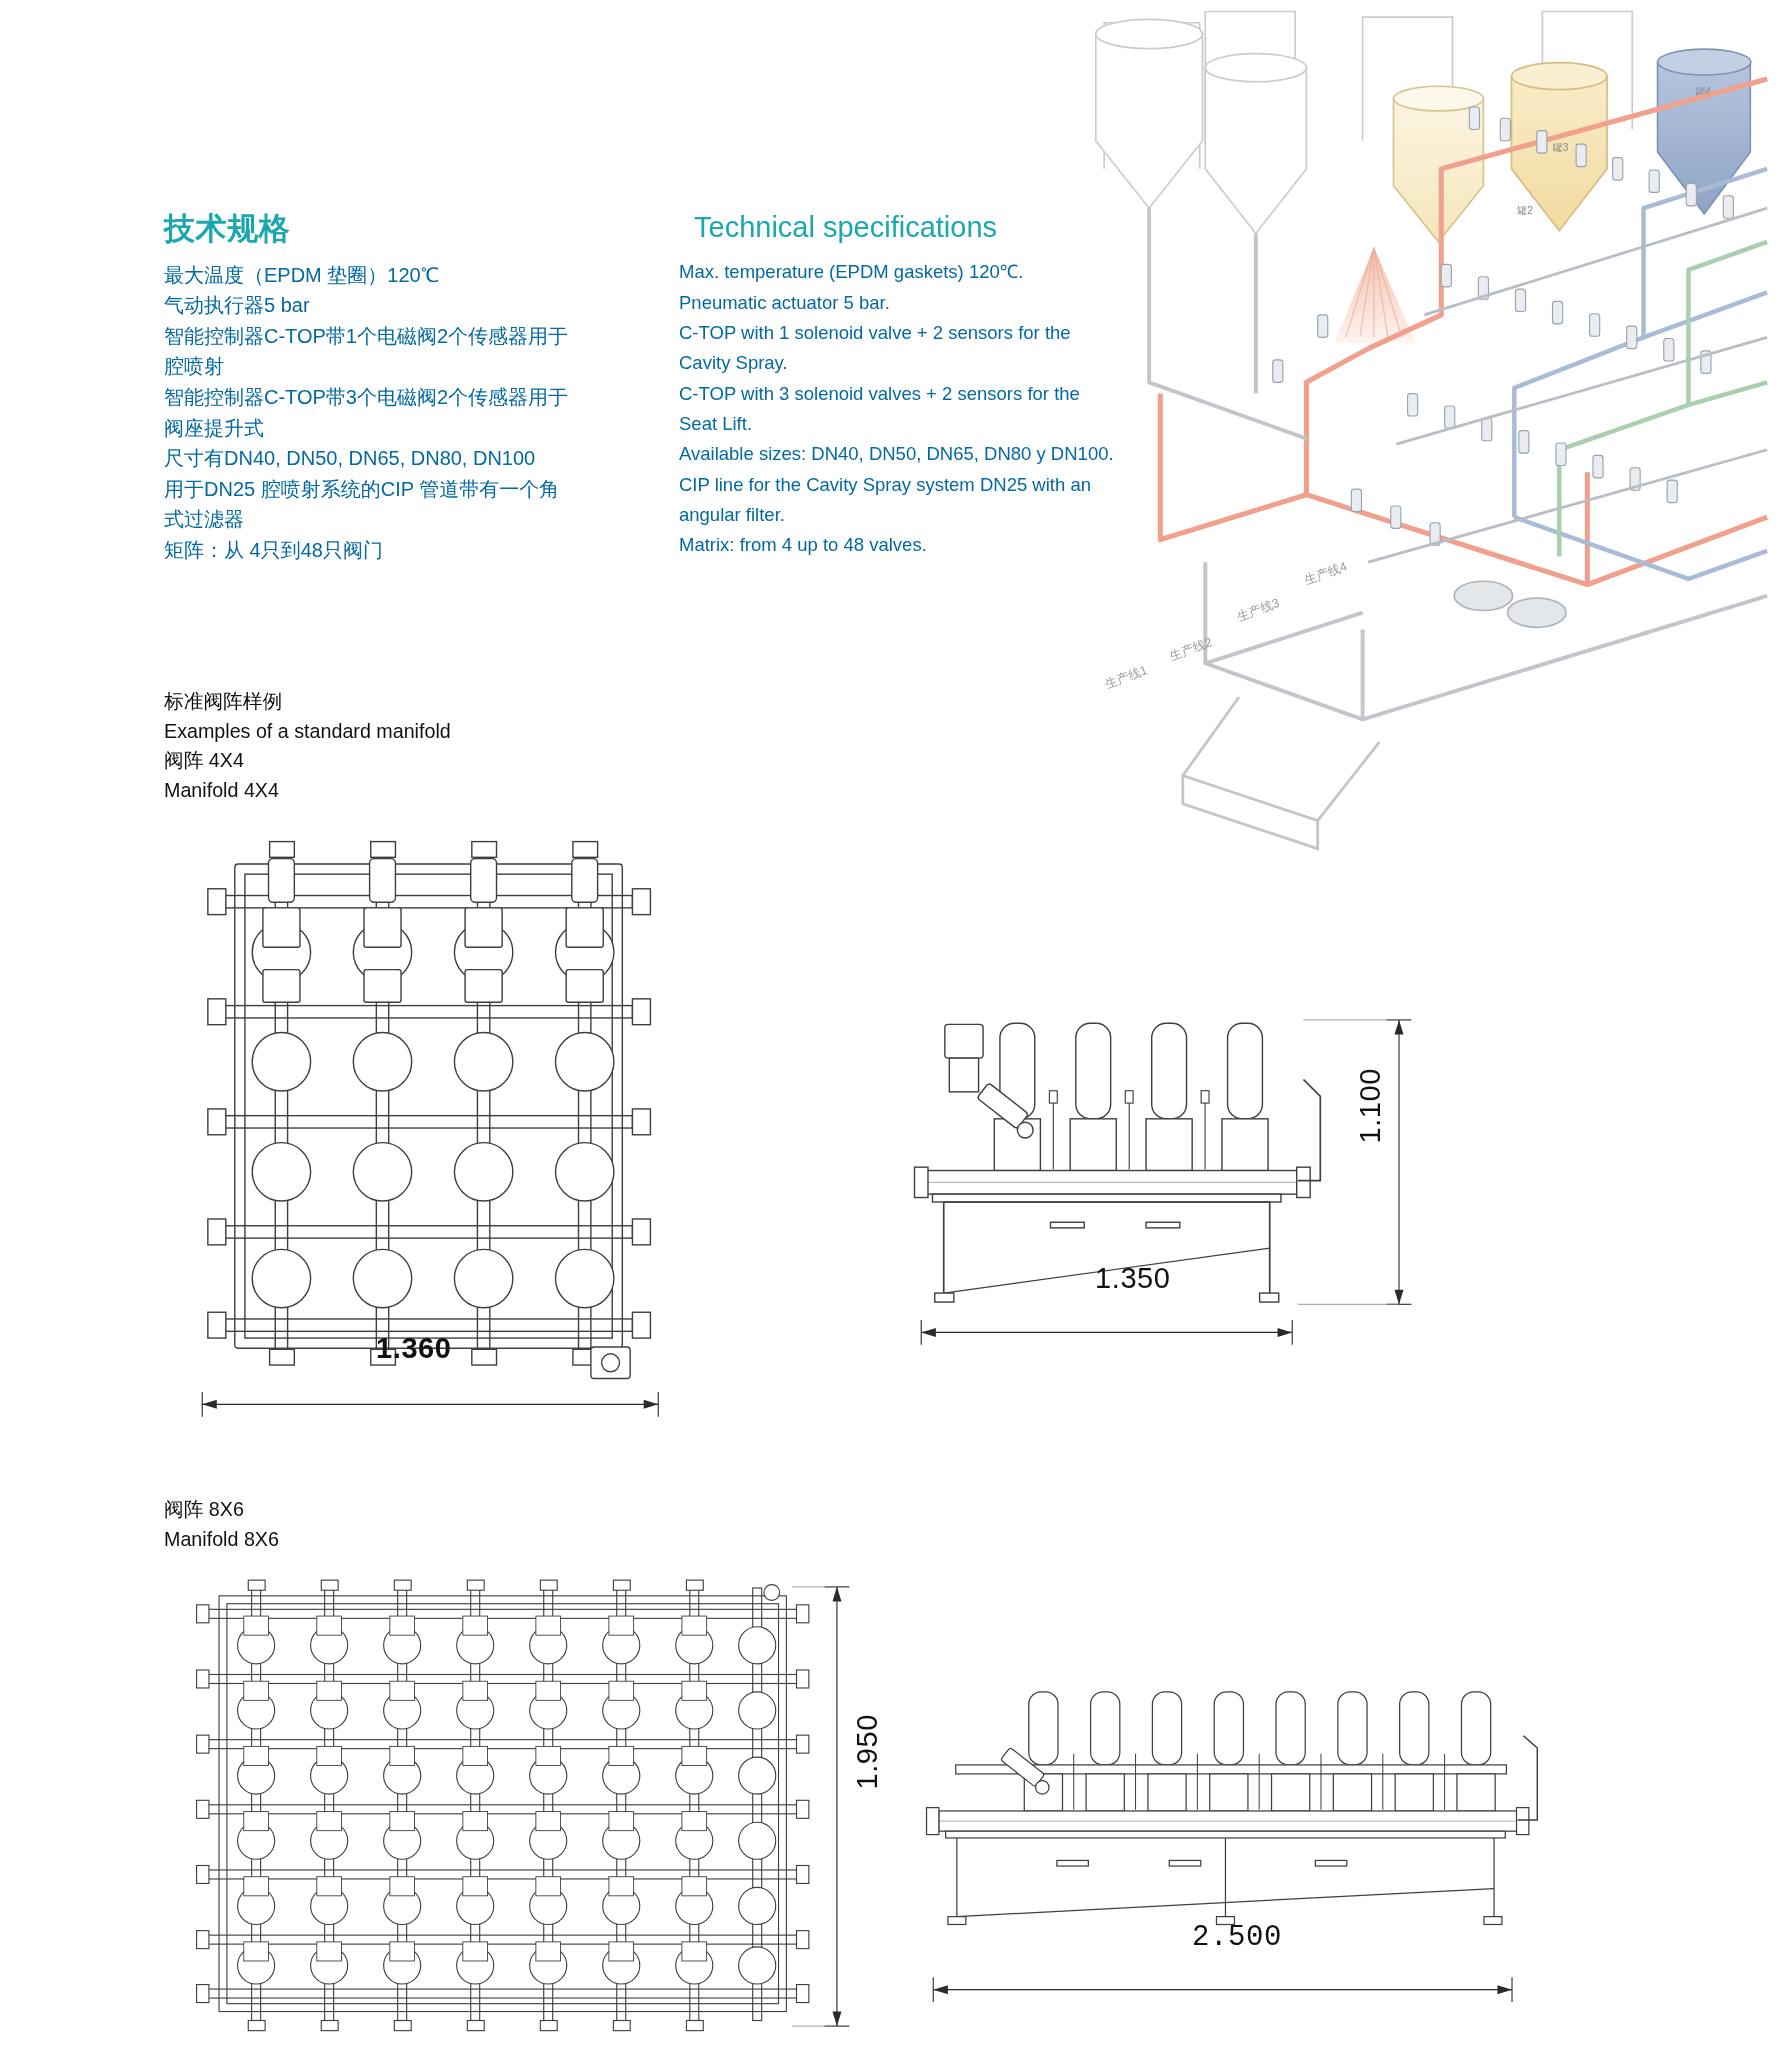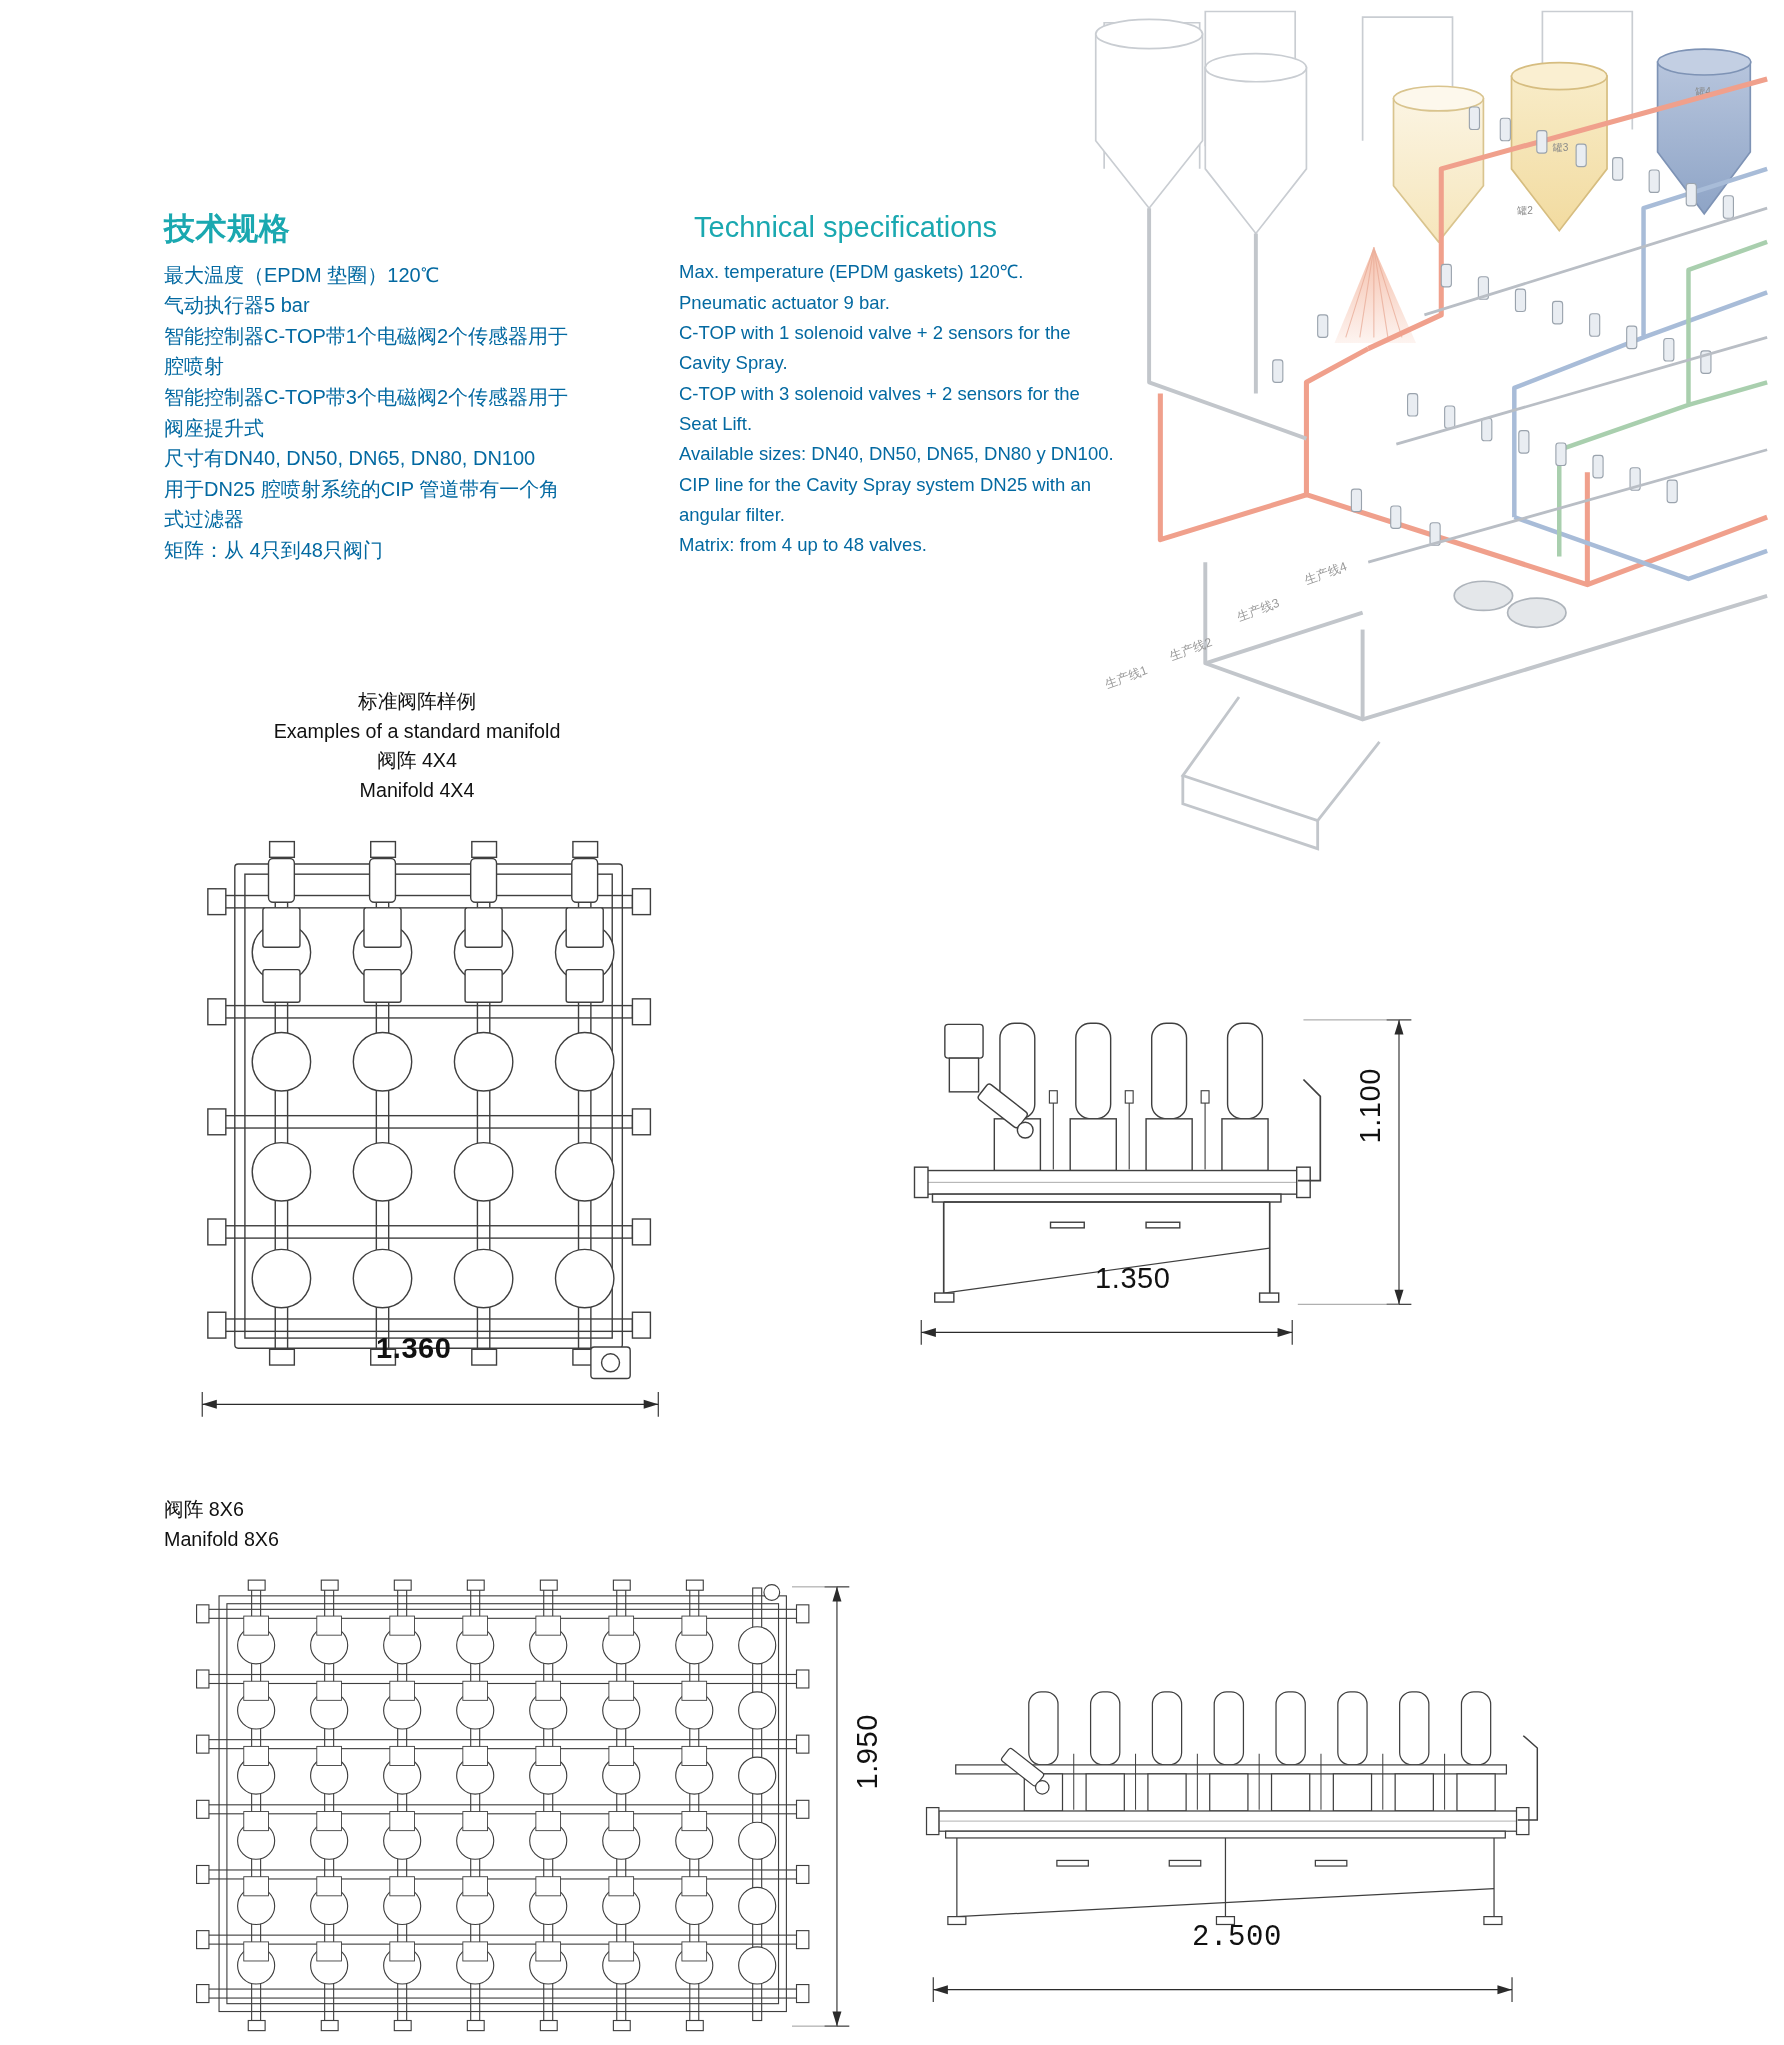--- a/index.html
+++ b/index.html
@@ -271,32 +271,32 @@
   <p class="body-line">阀座提升式</p>
   <p class="body-line">尺寸有DN40, DN50, DN65, DN80, DN100</p>
   <p class="body-line">用于DN25 腔喷射系统的CIP 管道带有一个角</p>
   <p class="body-line">式过滤器</p>
   <p class="body-line">矩阵：从 4只到48只阀门</p>
 </div>
 
 <div class="col-en">
   <h2 class="sec-title en">Technical specifications</h2>
   <p class="body-line en">Max. temperature (EPDM gaskets) 120℃.</p>
-  <p class="body-line en">Pneumatic actuator 9 bar.</p>
+  <p class="body-line en">Pneumatic actuator 5 bar.</p>
   <p class="body-line en">C-TOP with 1 solenoid valve + 2 sensors for the</p>
   <p class="body-line en">Cavity Spray.</p>
   <p class="body-line en">C-TOP with 3 solenoid valves + 2 sensors for the</p>
   <p class="body-line en">Seat Lift.</p>
   <p class="body-line en">Available sizes: DN40, DN50, DN65, DN80 y DN100.</p>
   <p class="body-line en">CIP line for the  Cavity Spray system  DN25 with an</p>
   <p class="body-line en">angular filter.</p>
   <p class="body-line en">Matrix: from 4 up to 48 valves.</p>
 </div>
 
-<div class="caption-block" style="top:687px;text-align:center;">
+<div class="caption-block" style="top:687px;">
   <p class="caption-line">标准阀阵样例</p>
   <p class="caption-line">Examples of a standard manifold</p>
   <p class="caption-line">阀阵  4X4</p>
   <p class="caption-line">Manifold 4X4</p>
 </div>
 
 <div class="fig" style="left:191px; top:837px;">
   <svg width="483" height="618" viewBox="0 0 860 1100">
     <g stroke="#3f3f3f" fill="none" stroke-width="2.5">
 

